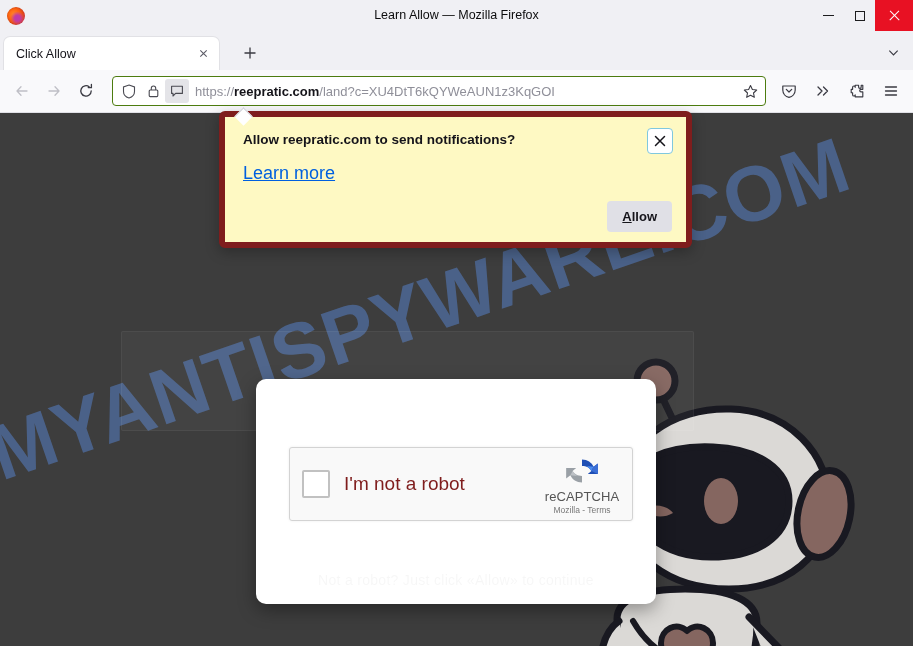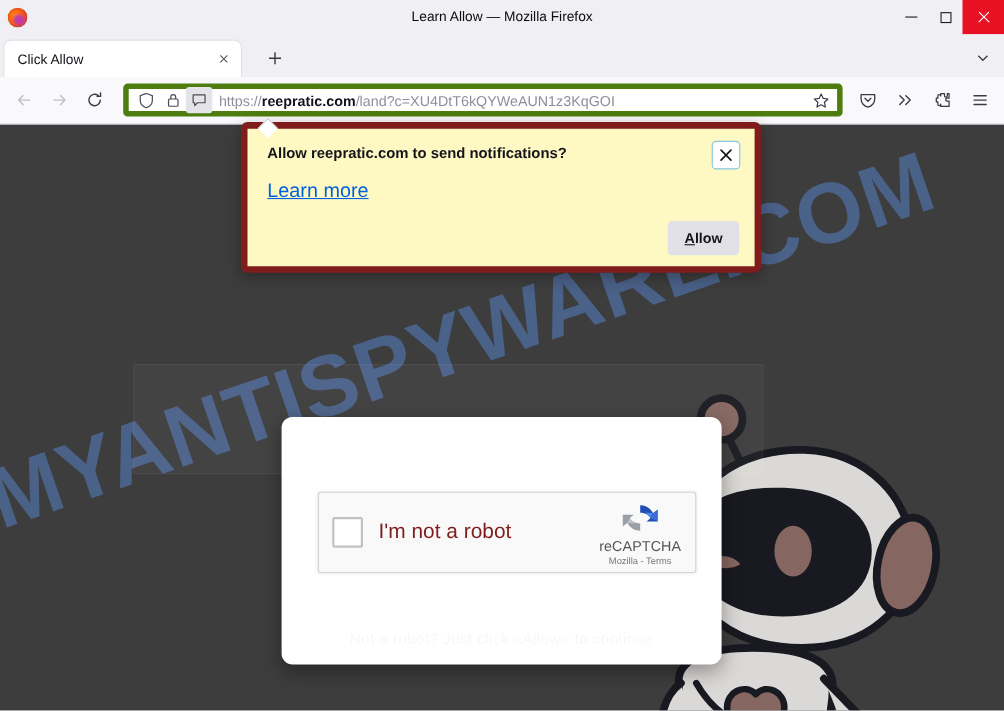--- a/index.html
+++ b/index.html
@@ -145,21 +145,21 @@
     color: #3a3a42;
     flex: 0 0 auto;
   }
   .nav-btn.disabled { color: #bfbfc6; }
 
   .urlbar {
     flex: 1;
     height: 30px;
     margin: 0 7px 0 10px;
     background: #fff;
-    border: 5px solid #4d7c0f;
+    border: 1px solid #4d7c0f;
     border-radius: 4px;
     display: flex;
     align-items: center;
     padding: 0 2px 0 4px;
     min-width: 0;
   }
   .url-icon {
     width: 24px; height: 24px;
     display: flex; align-items: center; justify-content: center;
     color: #4a4a52;

